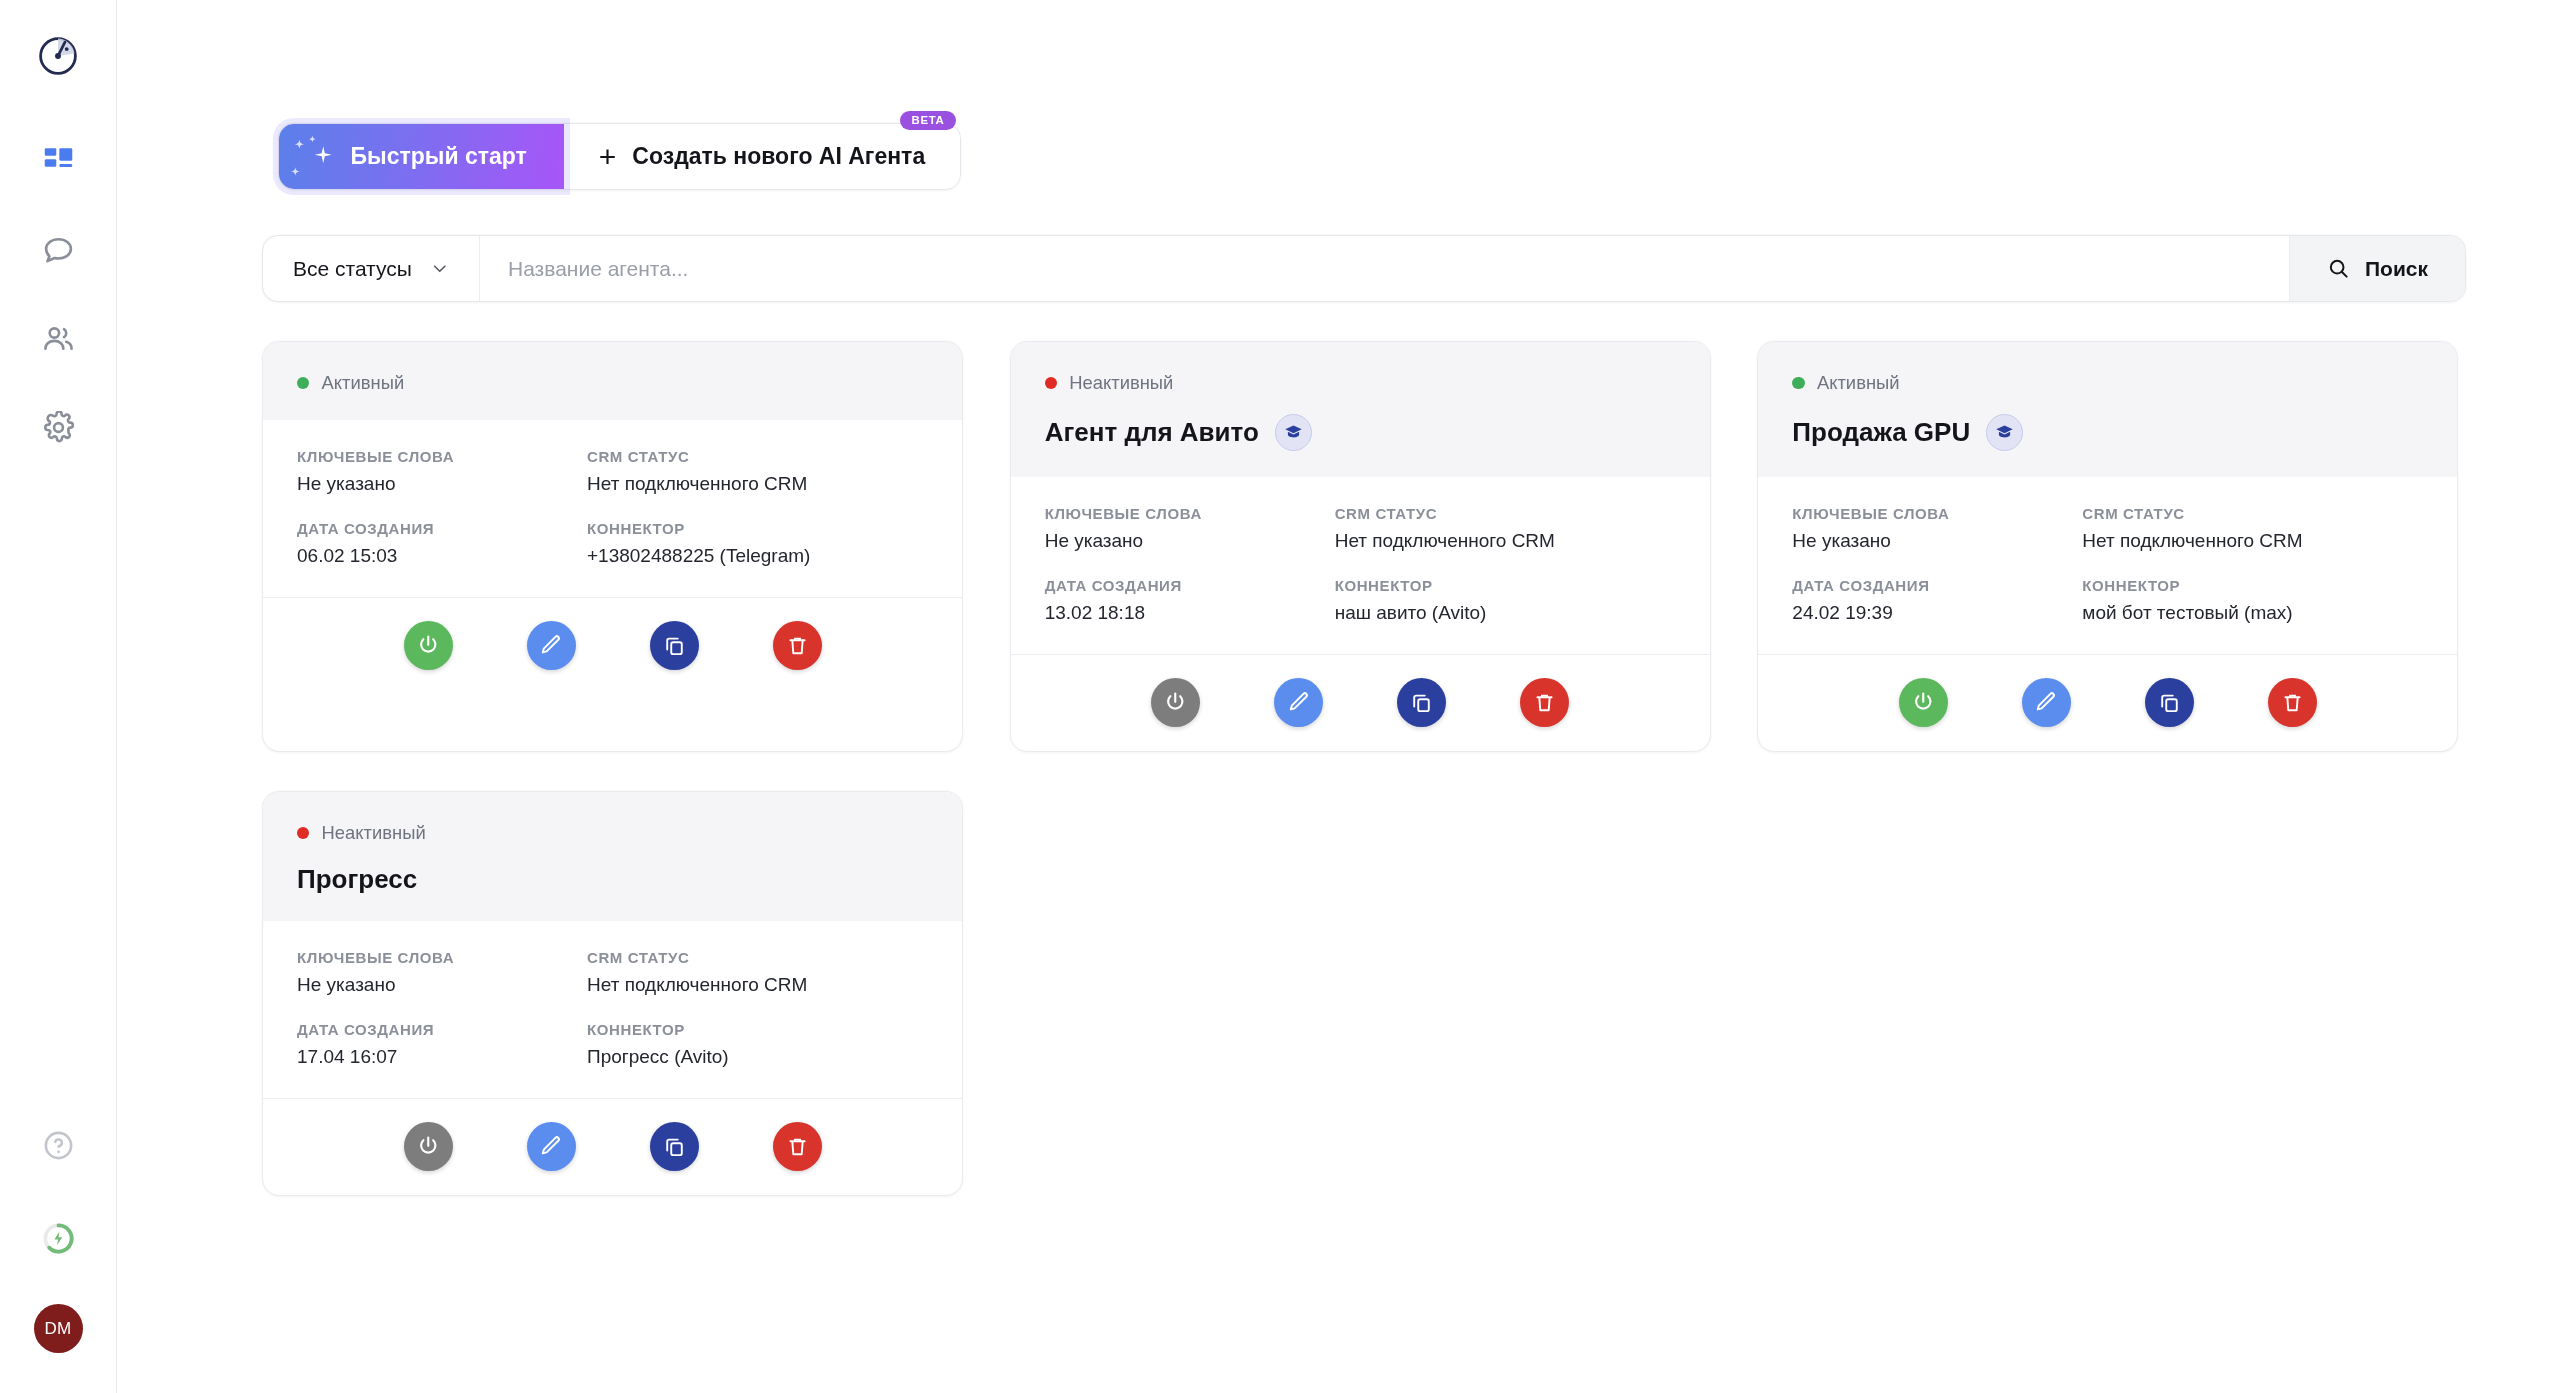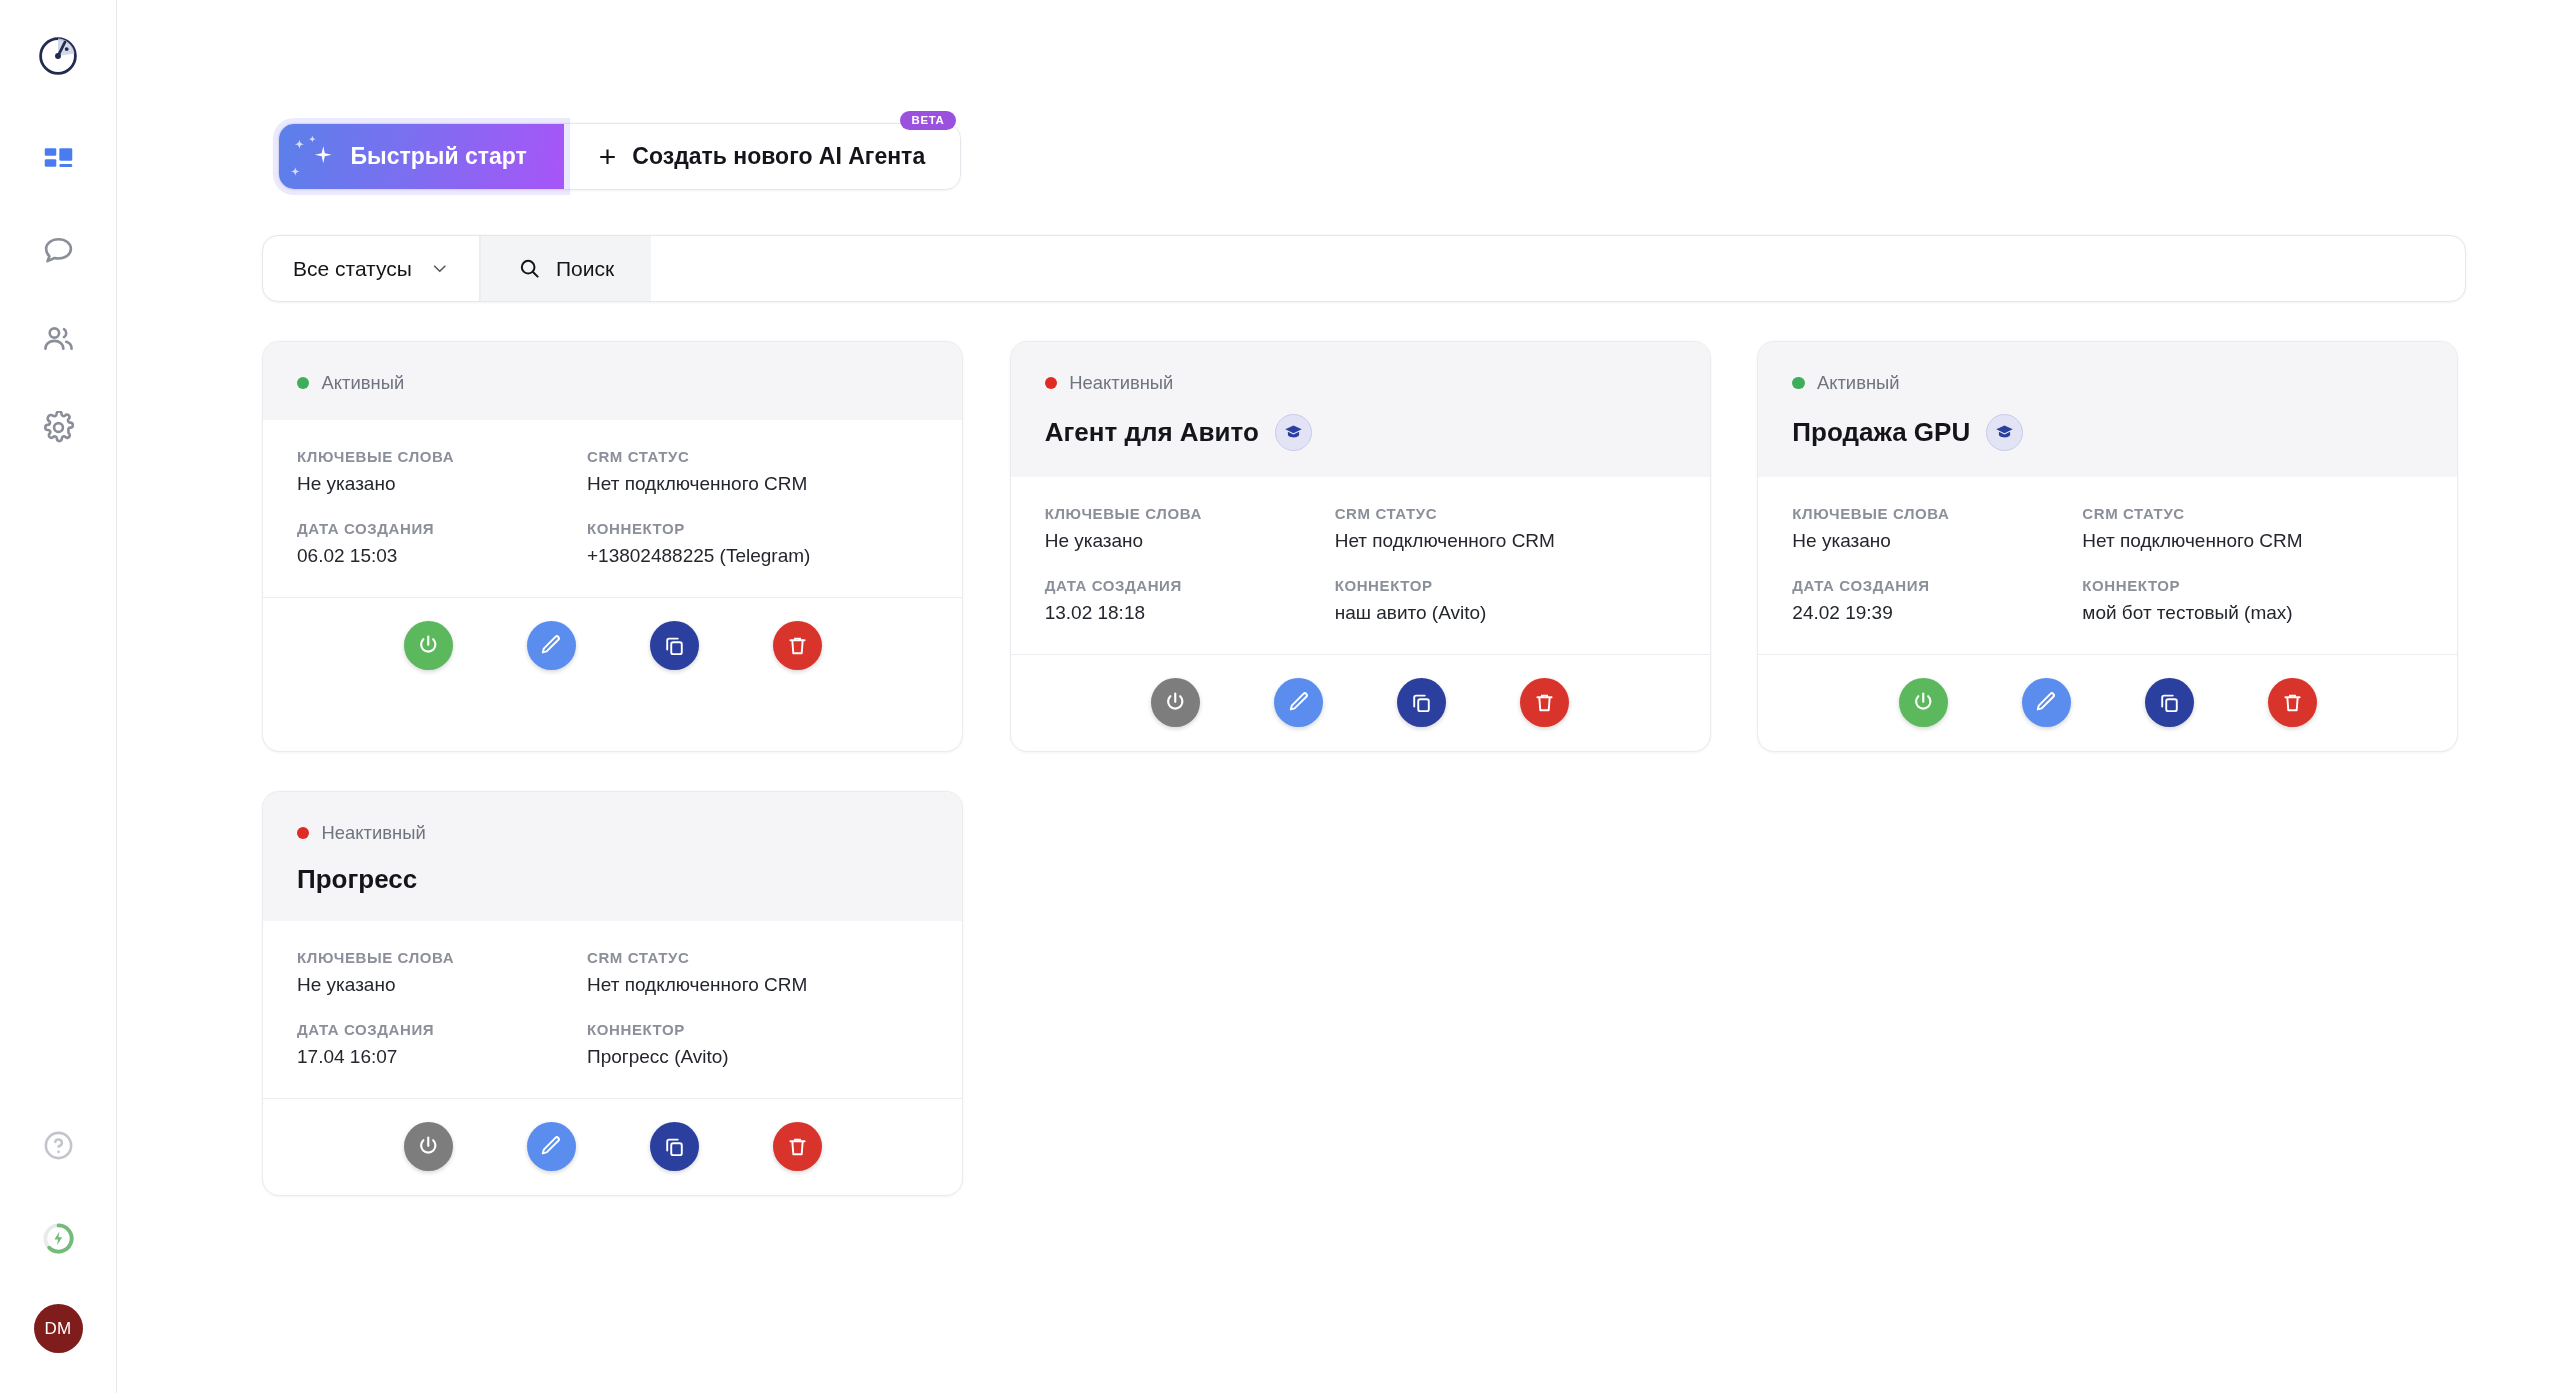--- a/index.html
+++ b/index.html
@@ -102,21 +102,21 @@
   .chev { width: 17.5px; height: 17.5px; }
   .search-input {
     flex: 1; border: none; outline: none; background: transparent;
     font-size: 21px; color: #14151a; padding: 0 0 0 28px;
     font-family: "Liberation Sans", sans-serif;
   }
   .search-input::placeholder { color: #9a9ea9; }
   .search-btn {
     display: flex; align-items: center; gap: 15px;
     padding: 0 37px; background: #f3f4f6;
-    font-size: 21px; font-weight: normal; color: #14151a; cursor: pointer;
+    font-size: 21px; font-weight: bold; color: #14151a; cursor: pointer;
     border-left: 0.9px solid #ececf1;
   }
 
   
   .grid {
     margin-top: 39px; margin-right: 110px;
     display: grid; grid-template-columns: repeat(3, 1fr);
     gap: 39px;
   }
   .card {
@@ -249,20 +249,21 @@
     </div>
   </div>
 
   <div class="filter-bar">
     <div class="status-select">
       <span>Все статусы</span>
       <svg class="chev" viewBox="0 0 24 24" fill="none" stroke="#55585f" stroke-width="2.2">
         <path d="M5 8.5 12 15.5 19 8.5" stroke-linecap="round" stroke-linejoin="round"></path>
       </svg>
     </div>
+    <input class="search-input" type="text" placeholder="Название агента..." style="">
     <div class="search-btn">
       <svg width="23" height="23" viewBox="0 0 24 24" fill="none" stroke="#14151a" stroke-width="2.1">
         <circle cx="10.6" cy="10.6" r="6.6"></circle>
         <line x1="15.6" y1="15.6" x2="20.5" y2="20.5" stroke-linecap="round"></line>
       </svg>
       <span>Поиск</span>
     </div>
   </div>
 
   <div class="grid" id="card-grid">

